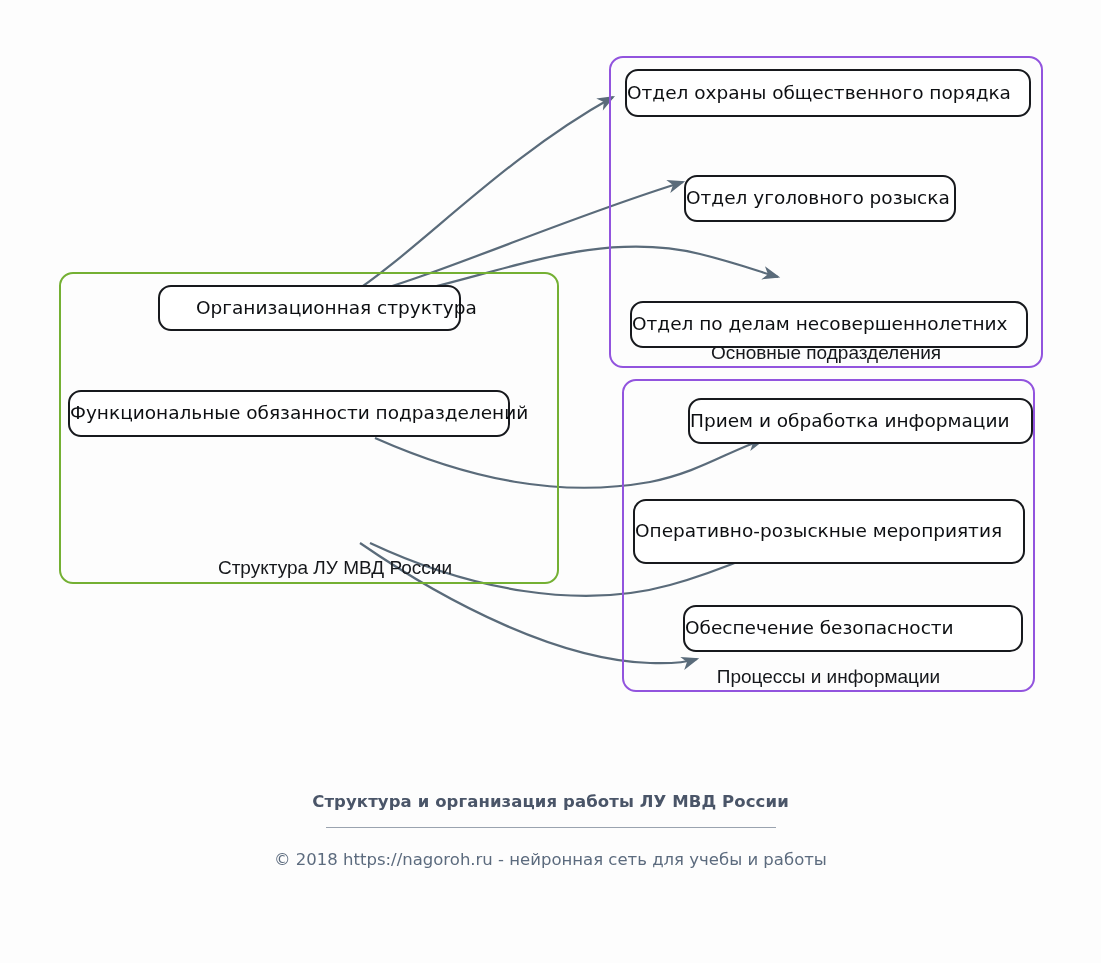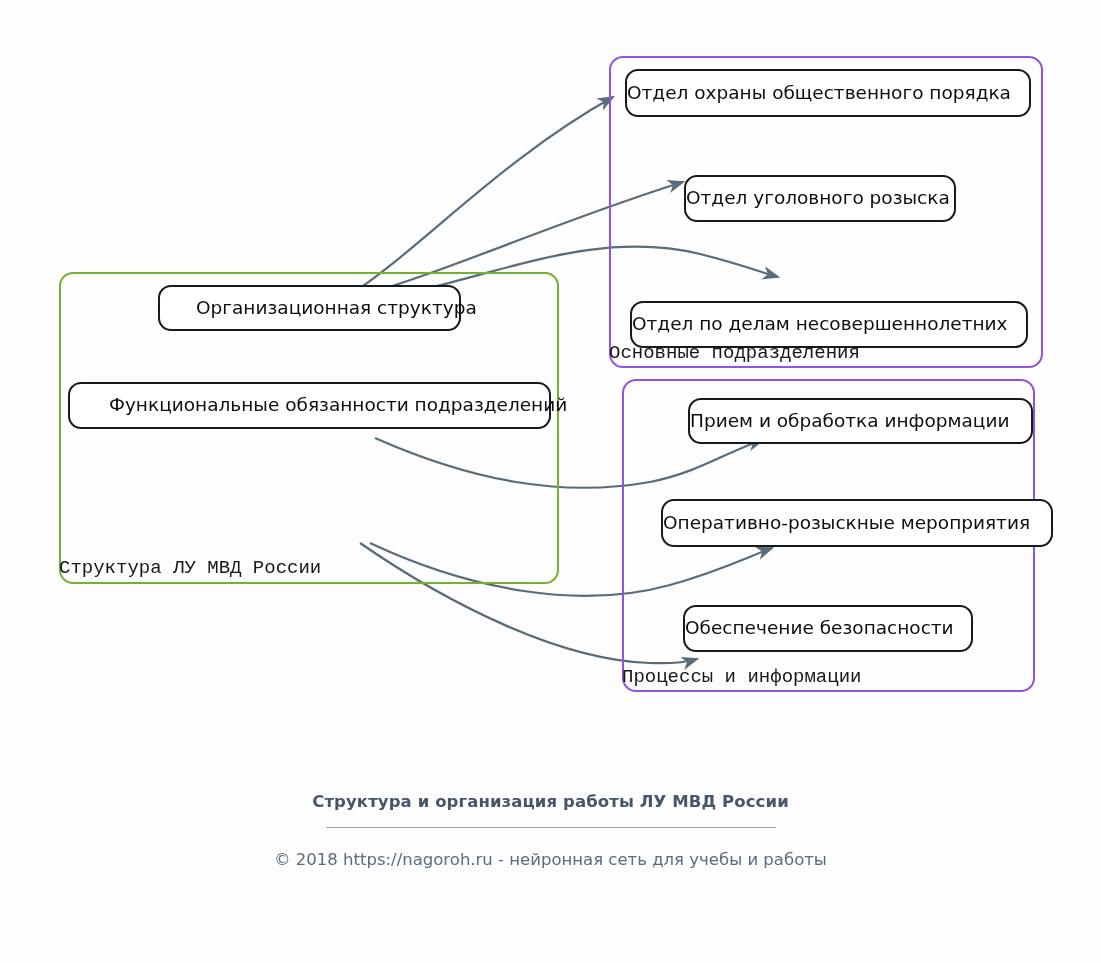--- a/index.html
+++ b/index.html
@@ -31,24 +31,25 @@
   .cluster {
     position: absolute;
     border-width: 2px;
     border-style: solid;
     border-radius: 14px;
     background: transparent;
     box-sizing: border-box;
   }
   .cluster-label {
     position: absolute;
+    text-align: center;
     font-size: 19px;
     color: #16181c;
     white-space: nowrap;
-    font-family: Liberation Mono, monospace;
+    font-family: Liberation Sans, sans-serif;
   }
   
   .node {
     position: absolute;
     box-sizing: border-box;
     border: 2px solid #17191d;
     border-radius: 13px;
     background: #ffffff;
     display: flex;
     align-items: center;
@@ -109,21 +110,21 @@
 
     <path d="M 360,543 C 450,605 560,660 650,663 C 675,664 687,662 697,659" fill="none" stroke="#5a6b7a" stroke-width="2.2" marker-end="url(#arrow)"></path>
   </svg>
 
   <div class="cluster" style="left:59px; top:272px; width:500px; height:312px; border-color:#74b033;"></div>
   <div class="cluster-label" style="left:59px; top:557px; width:552px;">Структура ЛУ МВД России</div>
 
   <div class="node" style="left:158px; top:285px; width:303px; height:46px;padding-left:36px;">
     <span>Организационная структура</span>
   </div>
-  <div class="node" style="left:68px; top:382px; width:483px; height:47px;padding-left:39px;">
+  <div class="node" style="left:68px; top:390px; width:442px; height:47px;">
     <span>Функциональные обязанности подразделений</span>
   </div>
 
   <div class="cluster" style="left:609px; top:56px; width:434px; height:312px; border-color:#9254de;"></div>
   <div class="cluster-label" style="left:609px; top:342px; width:434px;">Основные подразделения</div>
 
   <div class="node" style="left:625px; top:69px; width:406px; height:48px;">
     <span>Отдел охраны общественного порядка</span>
   </div>
   <div class="node" style="left:684px; top:175px; width:272px; height:47px;">
@@ -132,24 +133,24 @@
   <div class="node" style="left:630px; top:281px; width:398px; height:47px;margin-top:20px;">
     <span>Отдел по делам несовершеннолетних</span>
   </div>
 
   <div class="cluster" style="left:622px; top:379px; width:413px; height:313px; border-color:#9254de;"></div>
   <div class="cluster-label" style="left:622px; top:666px; width:413px;">Процессы и информации</div>
 
   <div class="node" style="left:688px; top:398px; width:345px; height:46px;">
     <span>Прием и обработка информации</span>
   </div>
-  <div class="node" style="left:661px; top:499px; width:392px; height:48px;">
+  <div class="node" style="left:633px; top:499px; width:392px; height:65px;">
     <span>Оперативно-розыскные мероприятия</span>
   </div>
-  <div class="node" style="left:683px; top:605px; width:290px; height:47px;">
+  <div class="node" style="left:683px; top:605px; width:340px; height:47px;">
     <span>Обеспечение безопасности</span>
   </div>
 
   <div class="footer" style="top:791px;">
     <div class="footer-title">
       <div>Структура и организация работы ЛУ МВД России</div>
     </div>
     <div class="footer-rule"></div>
     <div class="footer-copy">© 2018 https://nagoroh.ru - нейронная сеть для учебы и работы</div>
   </div>

